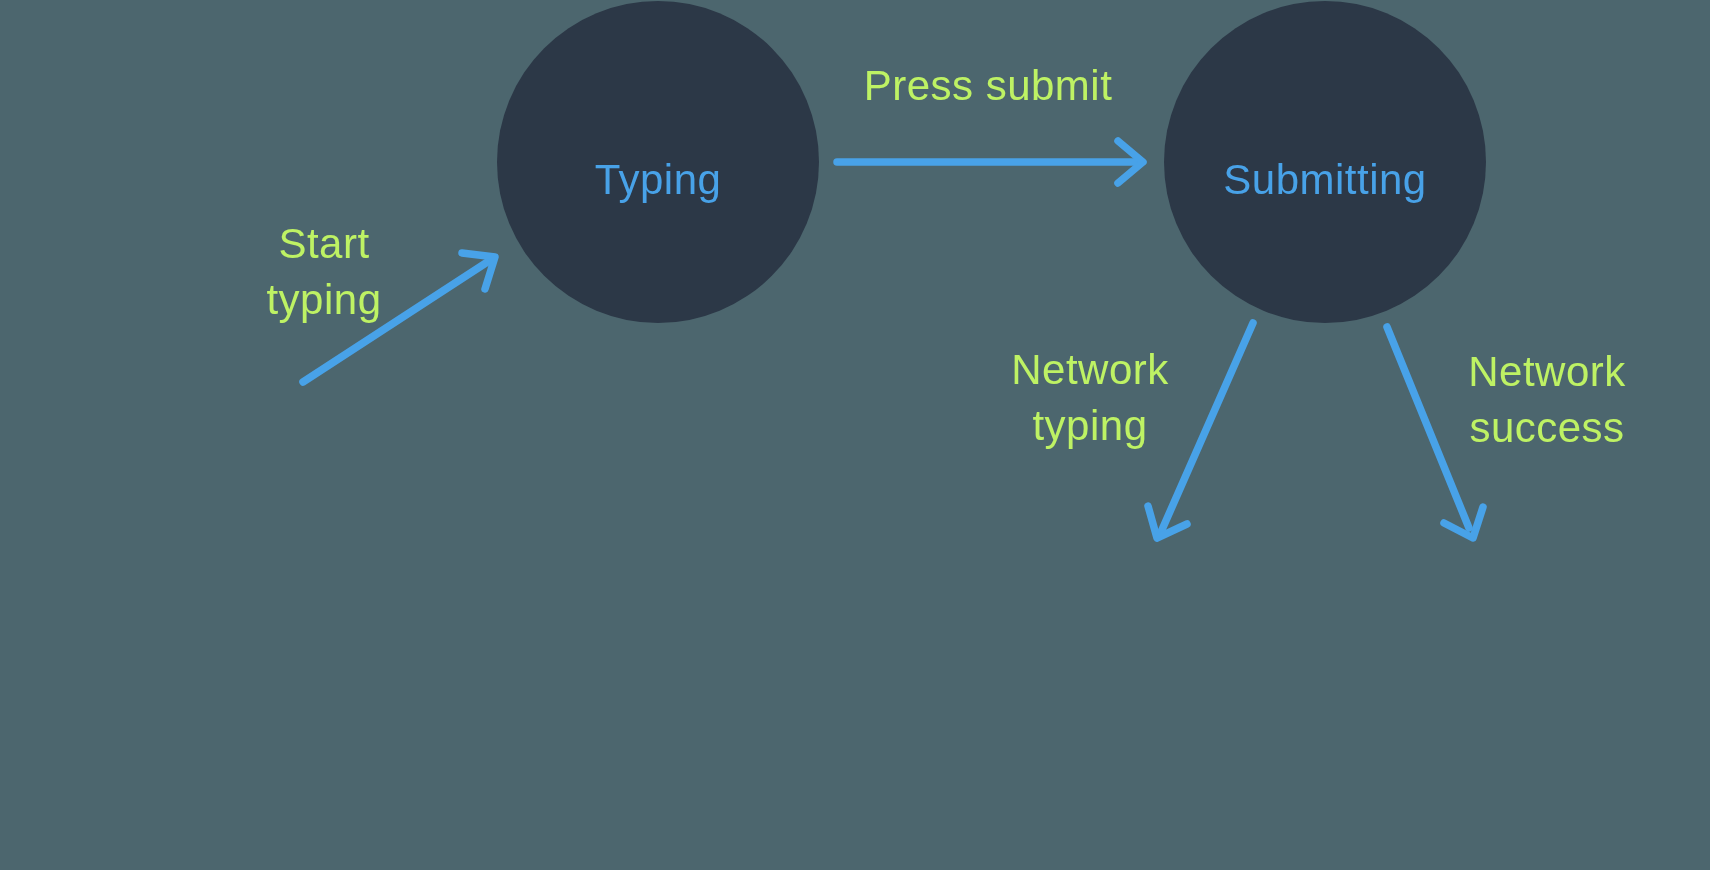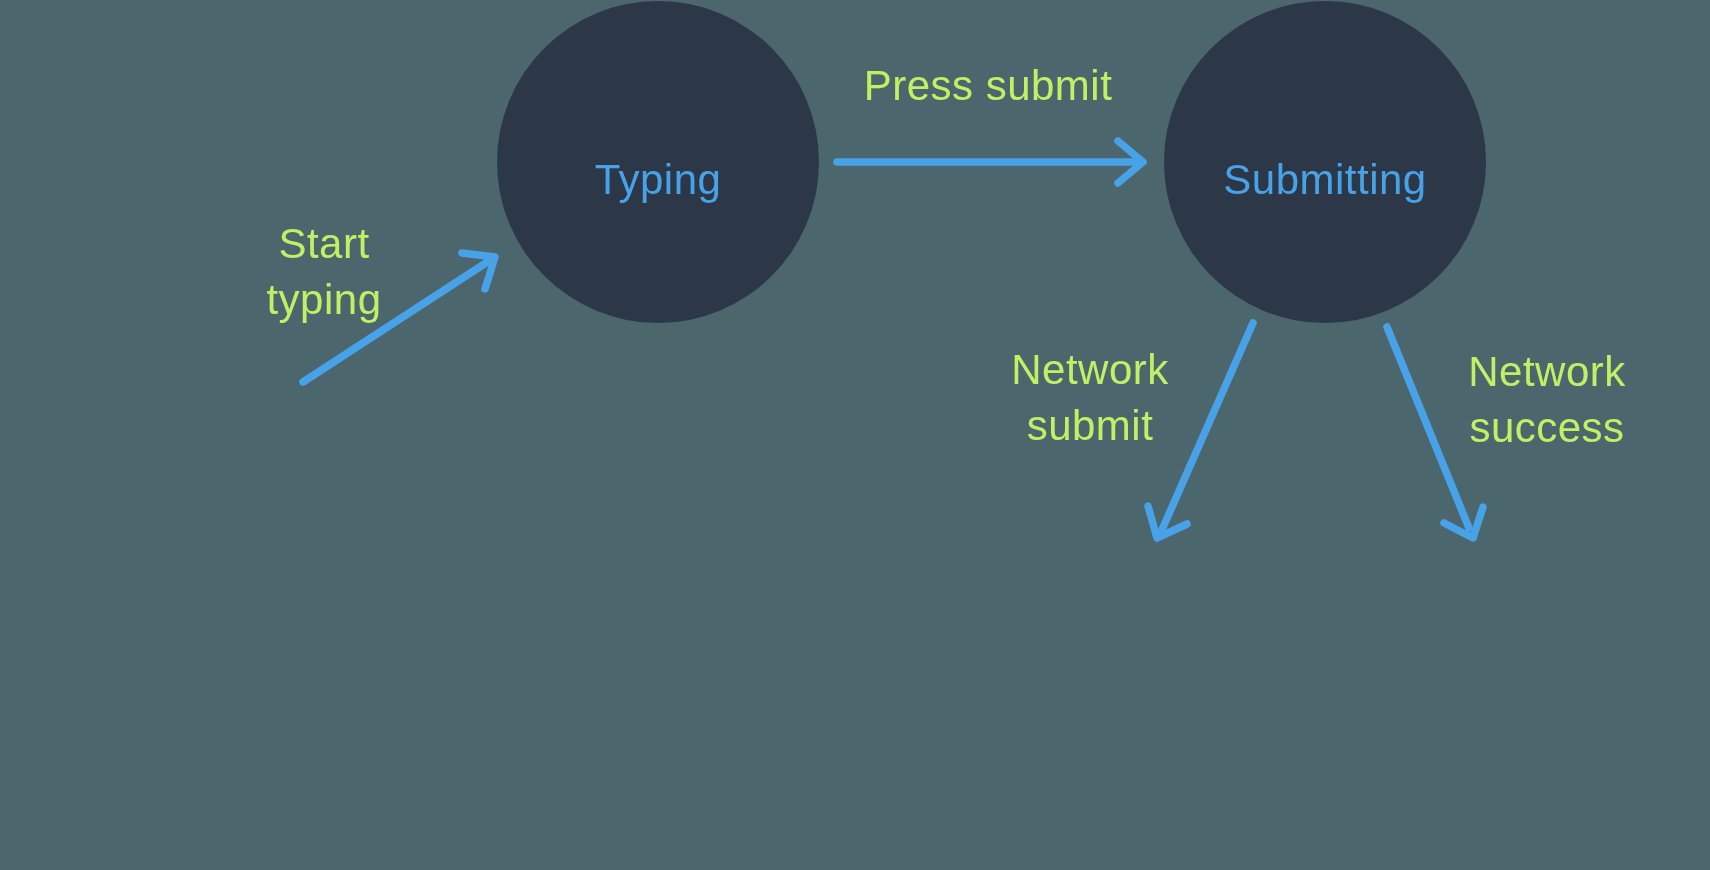--- a/index.html
+++ b/index.html
@@ -95,16 +95,16 @@
 
   <div class="node" id="node-typing">
     <span class="node-label">Typing</span>
   </div>
   <div class="node" id="node-submitting">
     <span class="node-label">Submitting</span>
   </div>
 
   <div class="edge-label" id="label-start-typing">Start typing</div>
   <div class="edge-label" id="label-press-submit">Press submit</div>
-  <div class="edge-label" id="label-network-error">Network submit</div>
+  <div class="edge-label" id="label-network-error">Network typing</div>
   <div class="edge-label" id="label-network-success">Network success</div>
 
 </div>
 
 </body></html>

